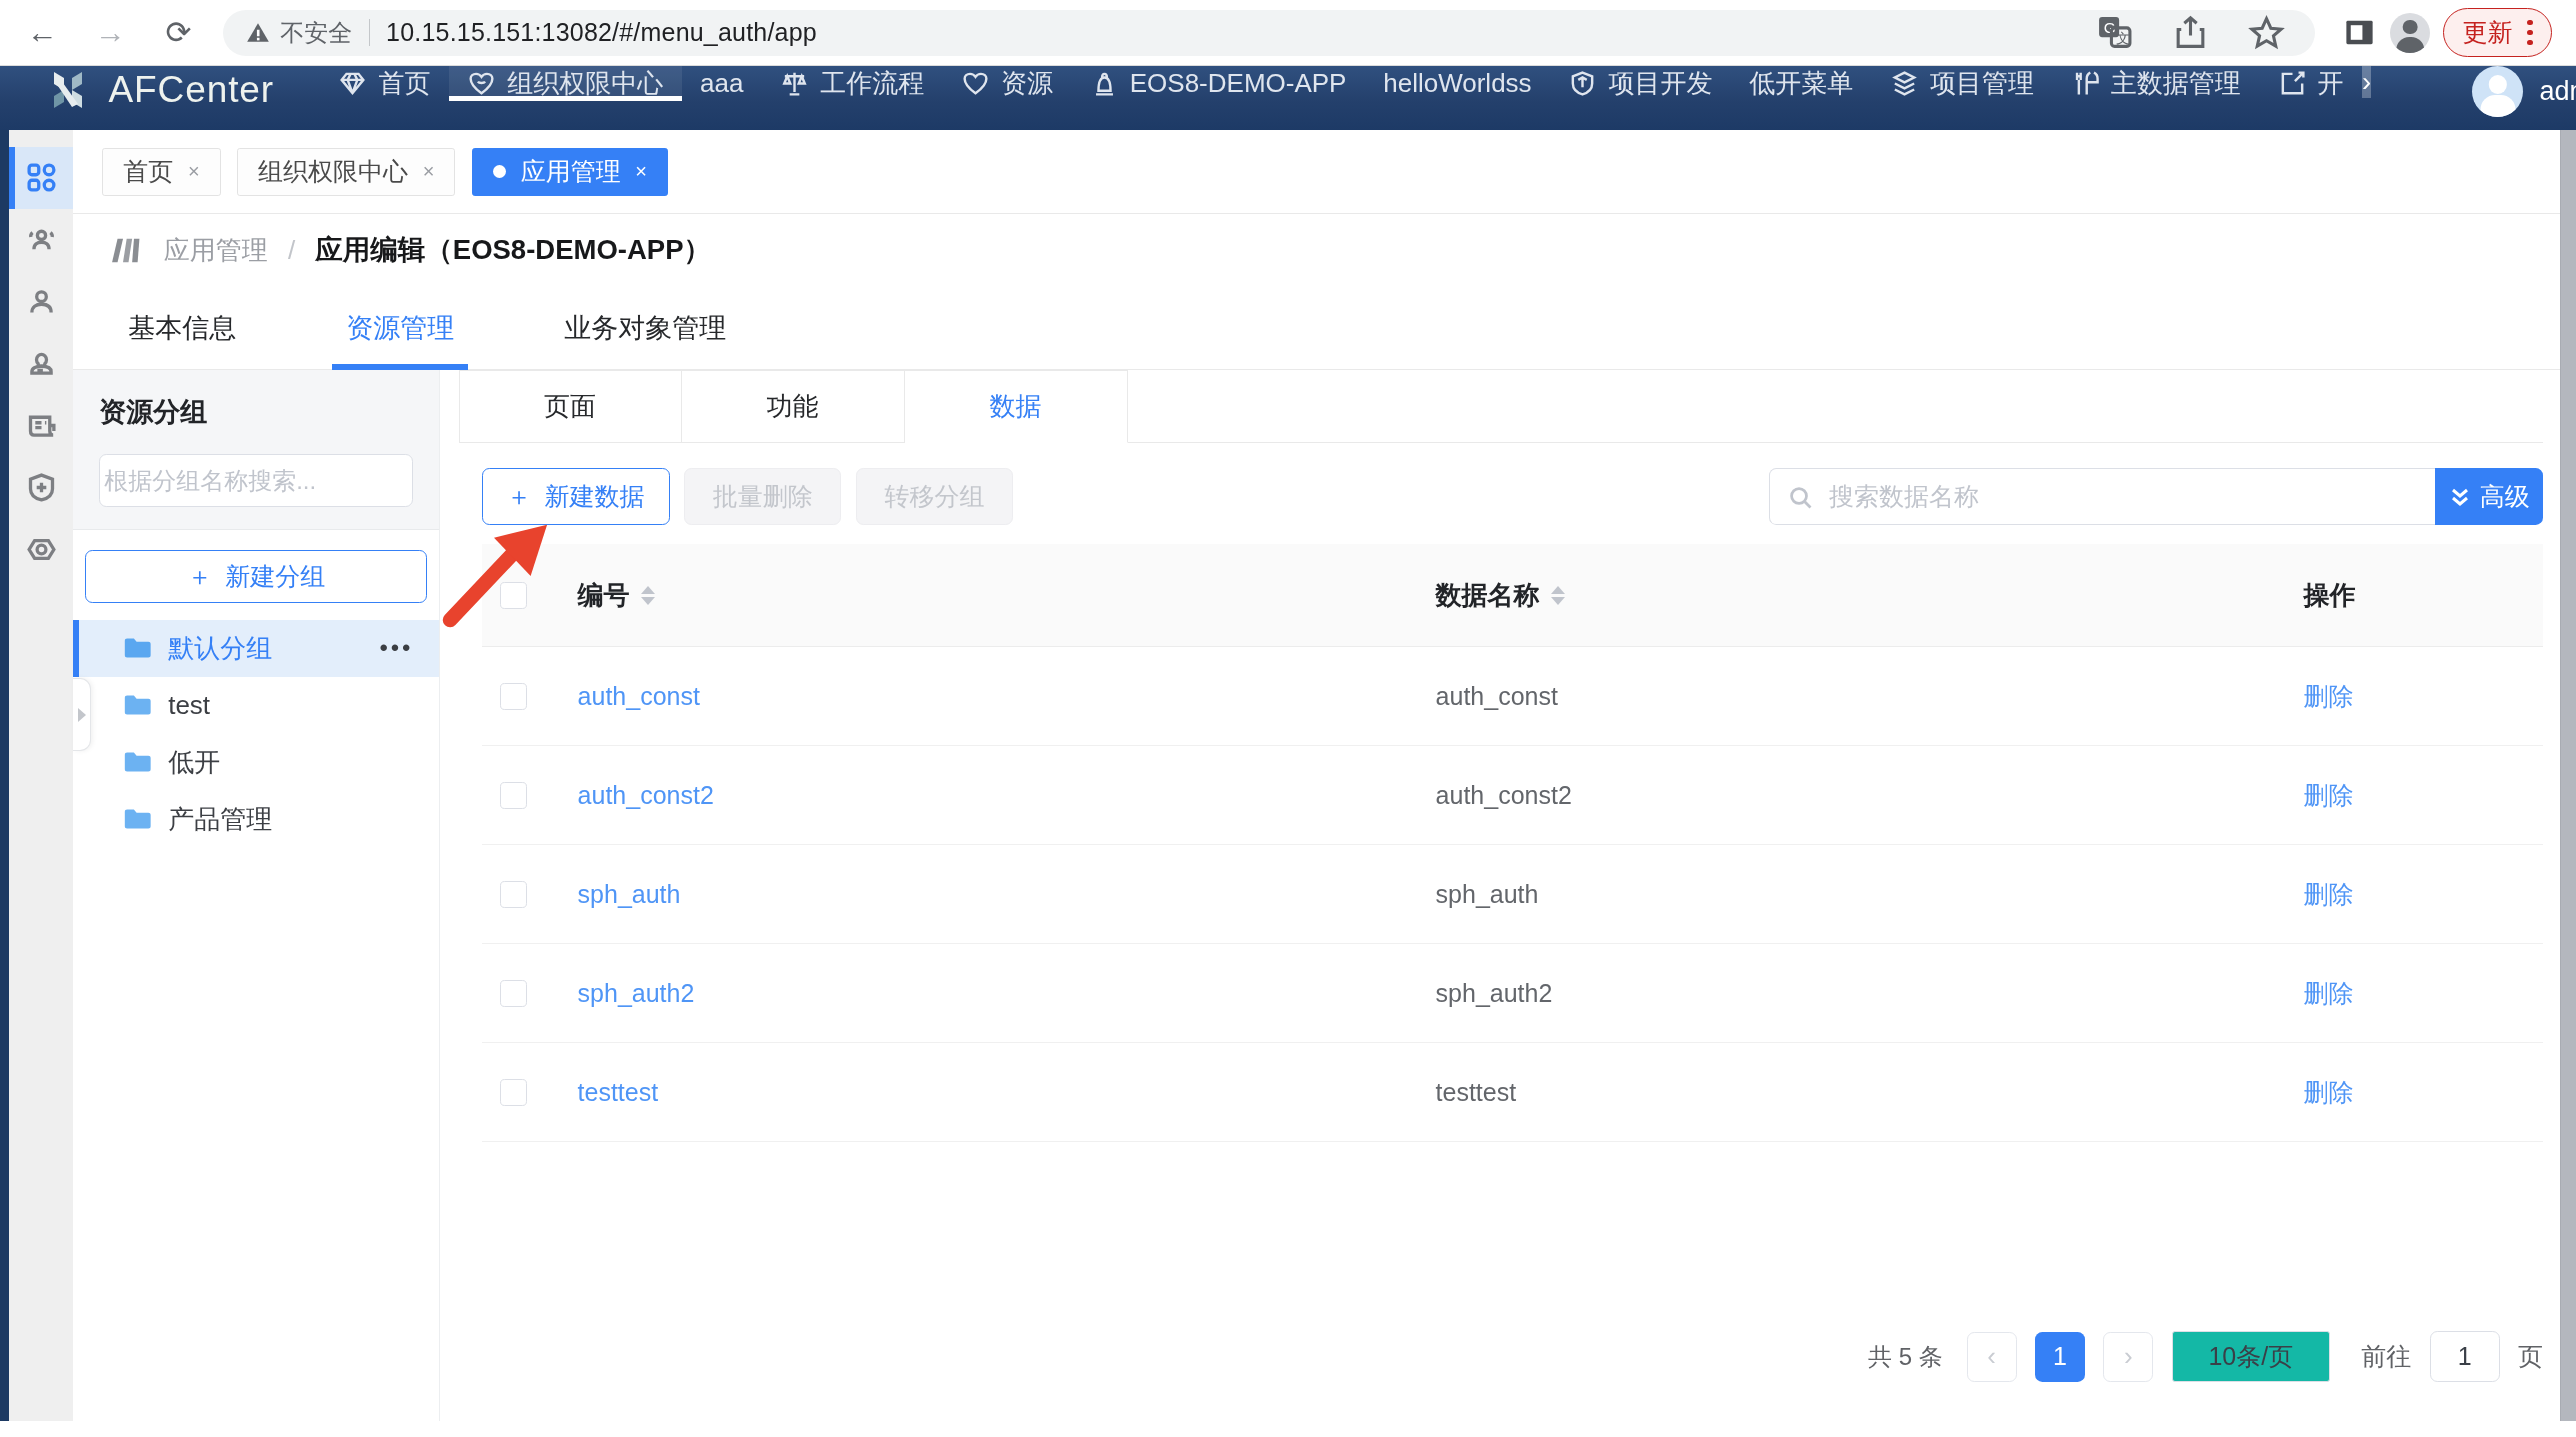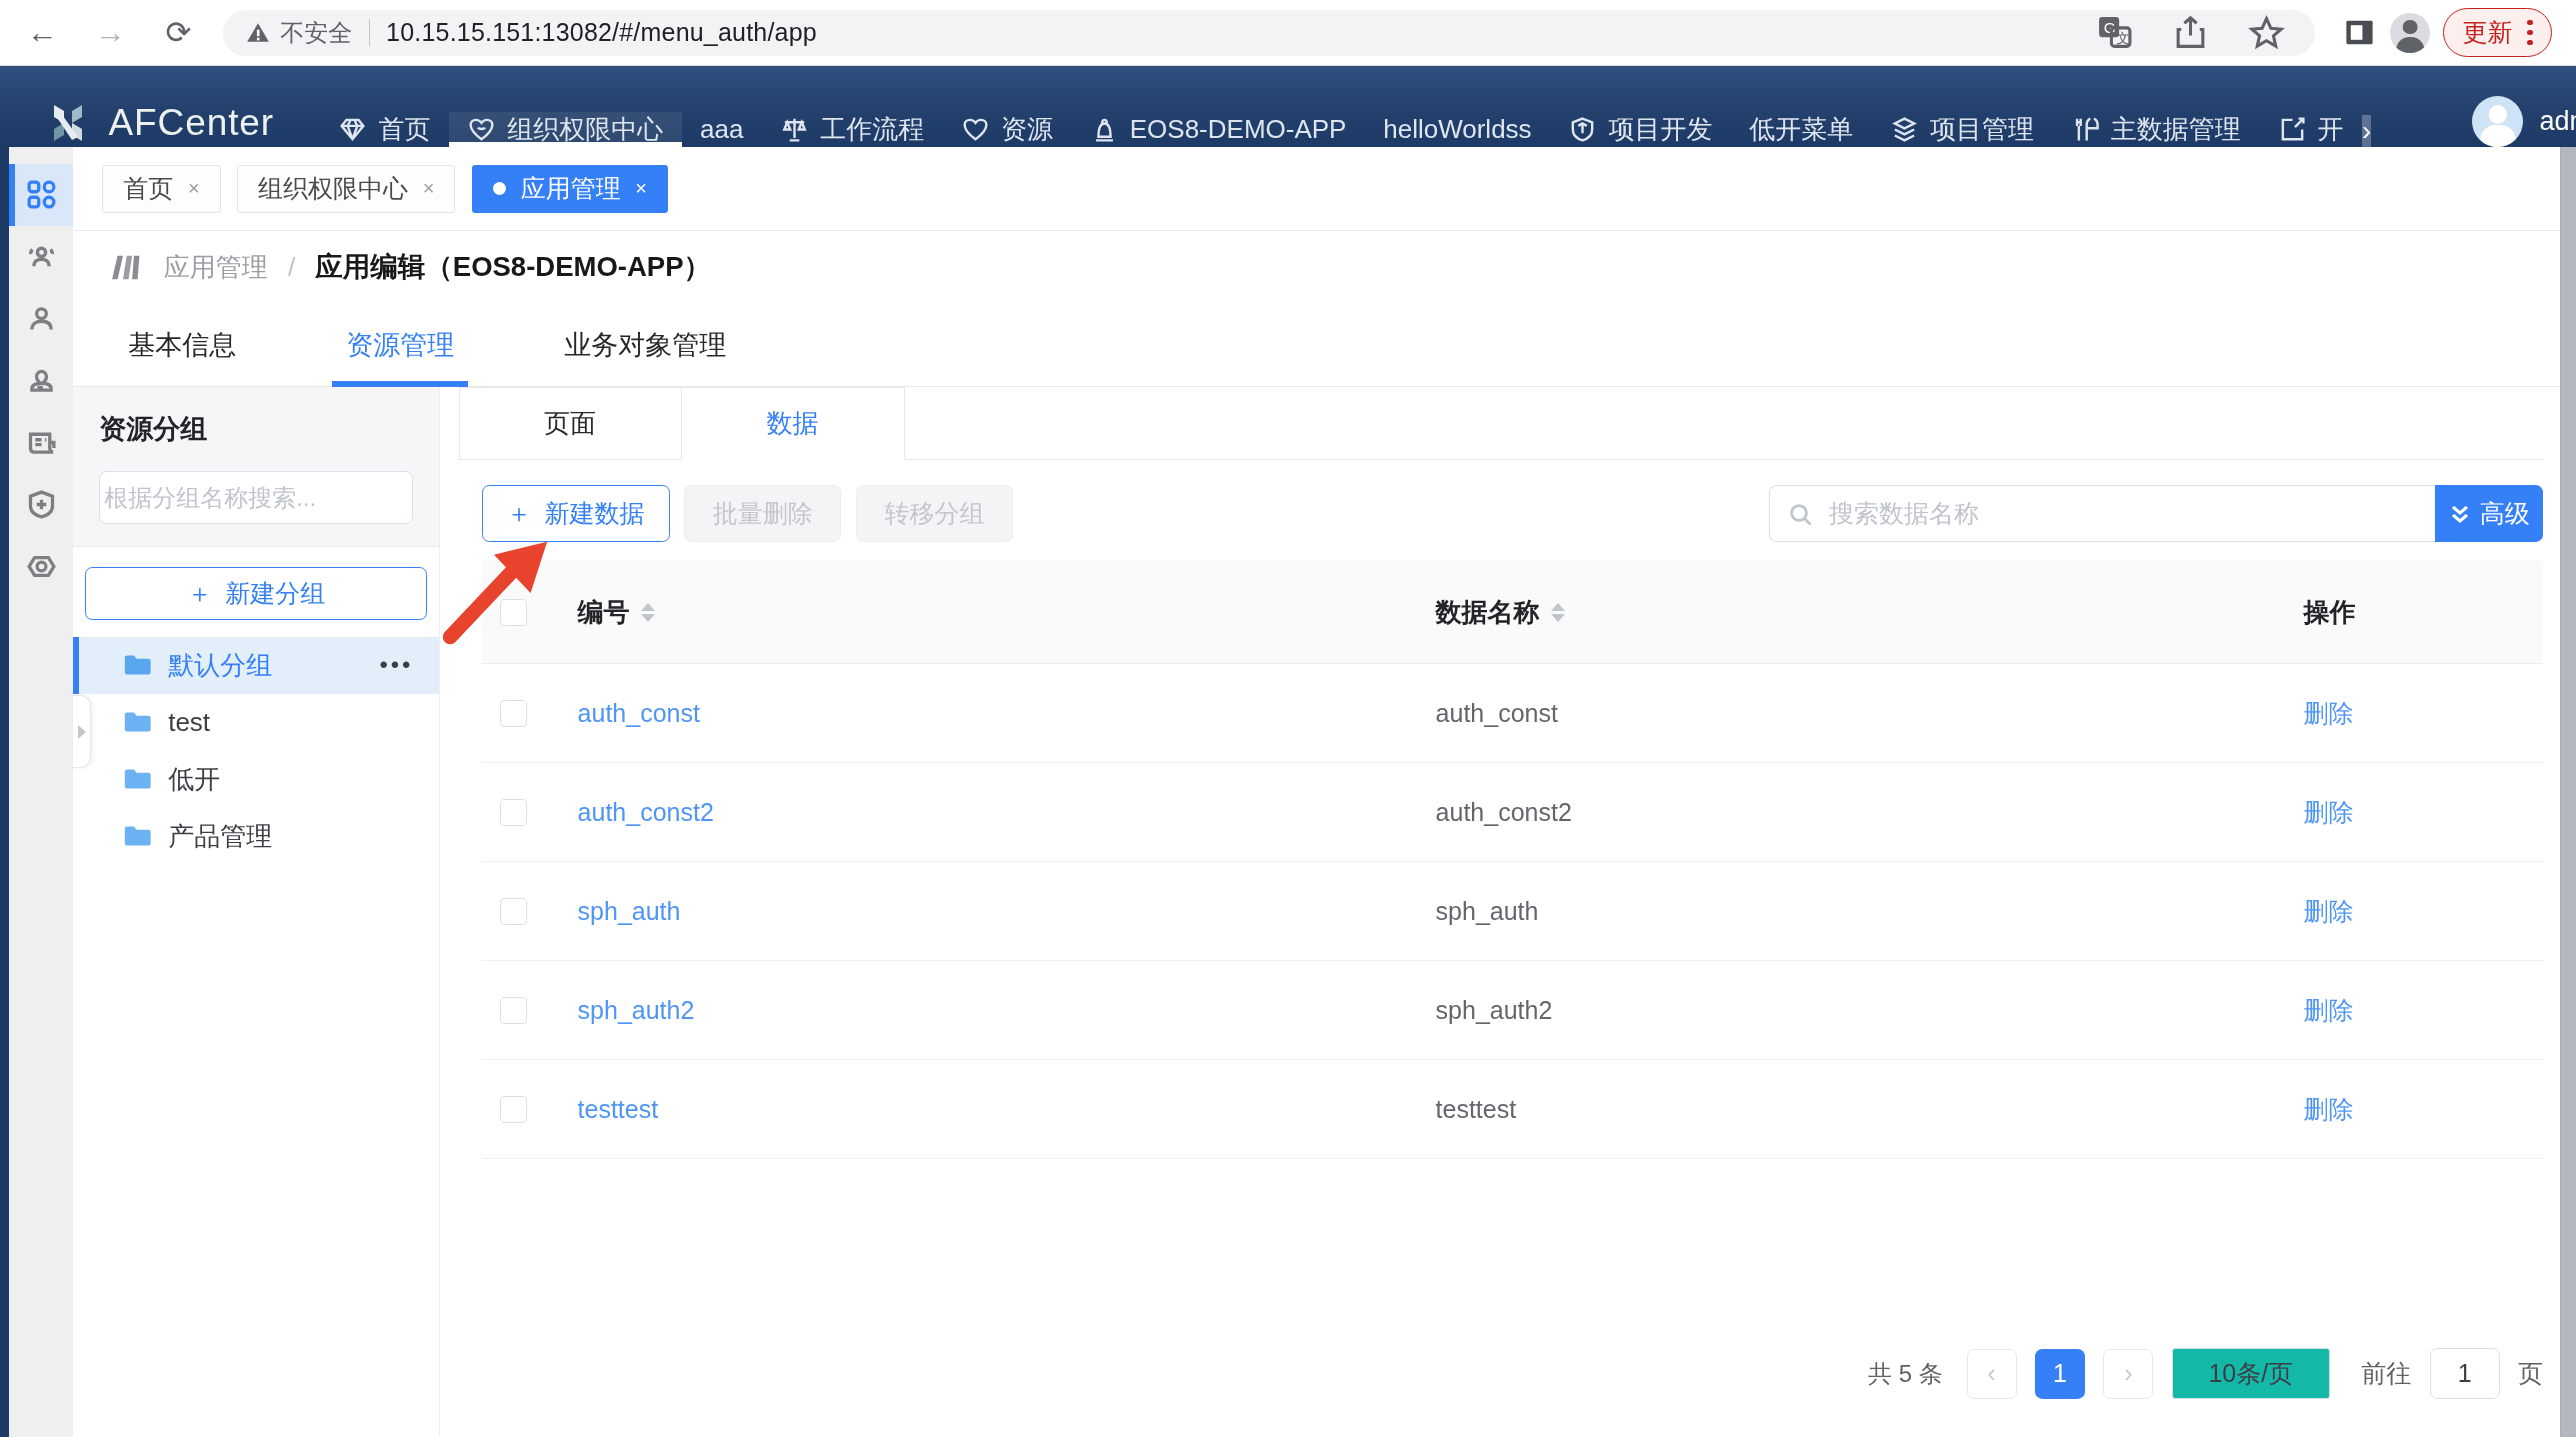--- a/index.html
+++ b/index.html
@@ -25,22 +25,22 @@
   .avatar-gray::before { content:""; position:absolute; left:50%; top:7.3px; transform:translateX(-50%);
     width:14.7px; height:14.7px; border-radius:50%; background:#5f6368; }
   .avatar-gray::after { content:""; position:absolute; left:50%; top:24px; transform:translateX(-50%);
     width:27.5px; height:20px; border-radius:13px 13px 0 0; background:#5f6368; }
   .update-pill { display:flex; align-items:center; gap:14.7px; border:1.8px solid #c5221f; color:#c5221f;
     background:#fdefee; border-radius:27.5px; padding:7.3px 18.4px; font-size:25px; }
   .update-dots { display:flex; flex-direction:column; gap:4.6px; }
   .update-dots i { width:5.5px; height:5.5px; border-radius:50%; background:#c5221f; }
 
   
-  .topnav { height:81px; background:linear-gradient(180deg,#30507f 0%,#24406c 55%,#1d3a66 100%);
-    display:flex; align-items:flex-end; color:#e9edf2; position:relative; }
+  .topnav { height:64px; background:linear-gradient(180deg,#30507f 0%,#24406c 55%,#1d3a66 100%);
+    display:flex; align-items:flex-start; color:#e9edf2; position:relative; }
   .brand { display:flex; align-items:center; gap:16.5px; padding:0 46px 0 44px; }
   .brand-name { font-size:37px; font-weight:500; color:#eef2ee; letter-spacing:0.9px; }
   .nav-items { display:flex; align-items:stretch; }
   .nav-item { display:flex; align-items:center; gap:11px; padding:0 18.4px; font-size:26px;
     color:#dfe5ee; position:relative; white-space:nowrap; cursor:pointer; }
   .nav-item svg { width:29px; height:29px; stroke:#dfe5ee; fill:none; stroke-width:2; }
   .nav-item.active { background:rgba(255,255,255,.08); }
   .nav-item.active::after { content:""; position:absolute; left:0; right:0; bottom:0; height:4.6px; background:#fff; }
   .nav-more { width:27.5px; background:rgba(255,255,255,.28); display:flex; align-items:center;
     justify-content:center; color:#fff; font-size:27.5px; cursor:pointer; }
@@ -437,20 +437,21 @@
                 <path class="folder" d="M2 5 C2 3.5 3 2.5 4.5 2.5 H12 L15 6 H28 C29.5 6 30.5 7 30.5 8.5 V21 C30.5 22.5 29.5 23.5 28 23.5 H4.5 C3 23.5 2 22.5 2 21 Z"></path>
               </svg>
             <span>产品管理</span>
           </div>
         </div>
       </div>
 
       <div class="panel">
         <div class="cardtabs">
           <div class="cardtab">页面</div>
+          <div class="cardtab">功能</div>
           <div class="cardtab active">数据</div>
         </div>
 
         <div class="toolbar">
           <button class="btn-new">
             <span>＋</span>
             <span>新建数据</span>
           </button>
           <button class="btn-disabled">批量删除</button>
           <button class="btn-disabled">转移分组</button>

